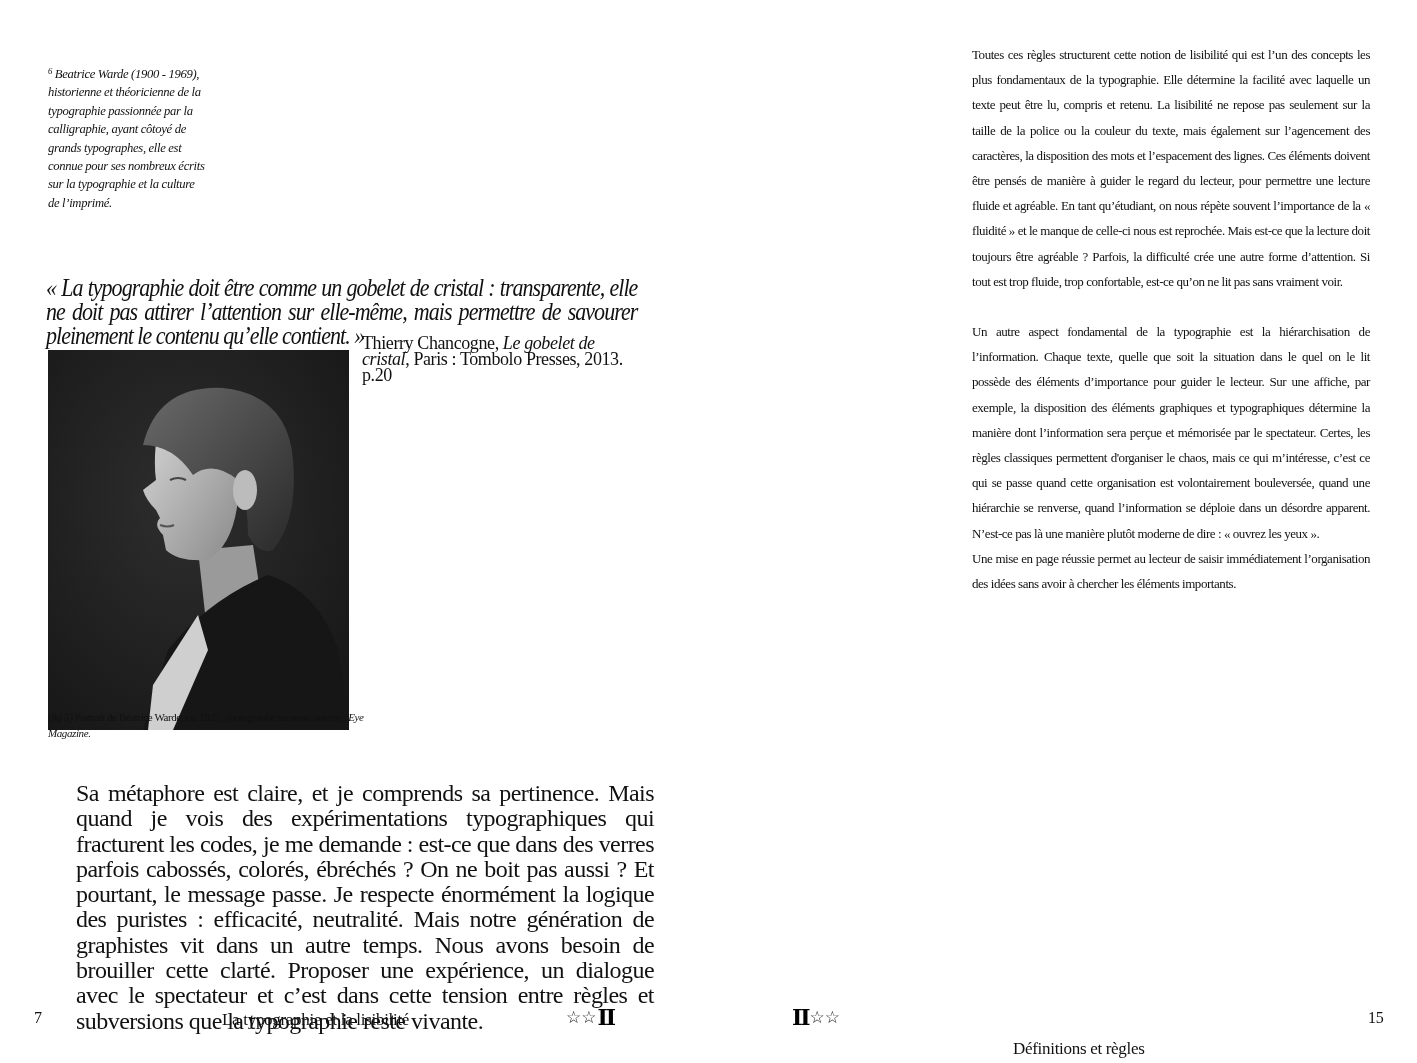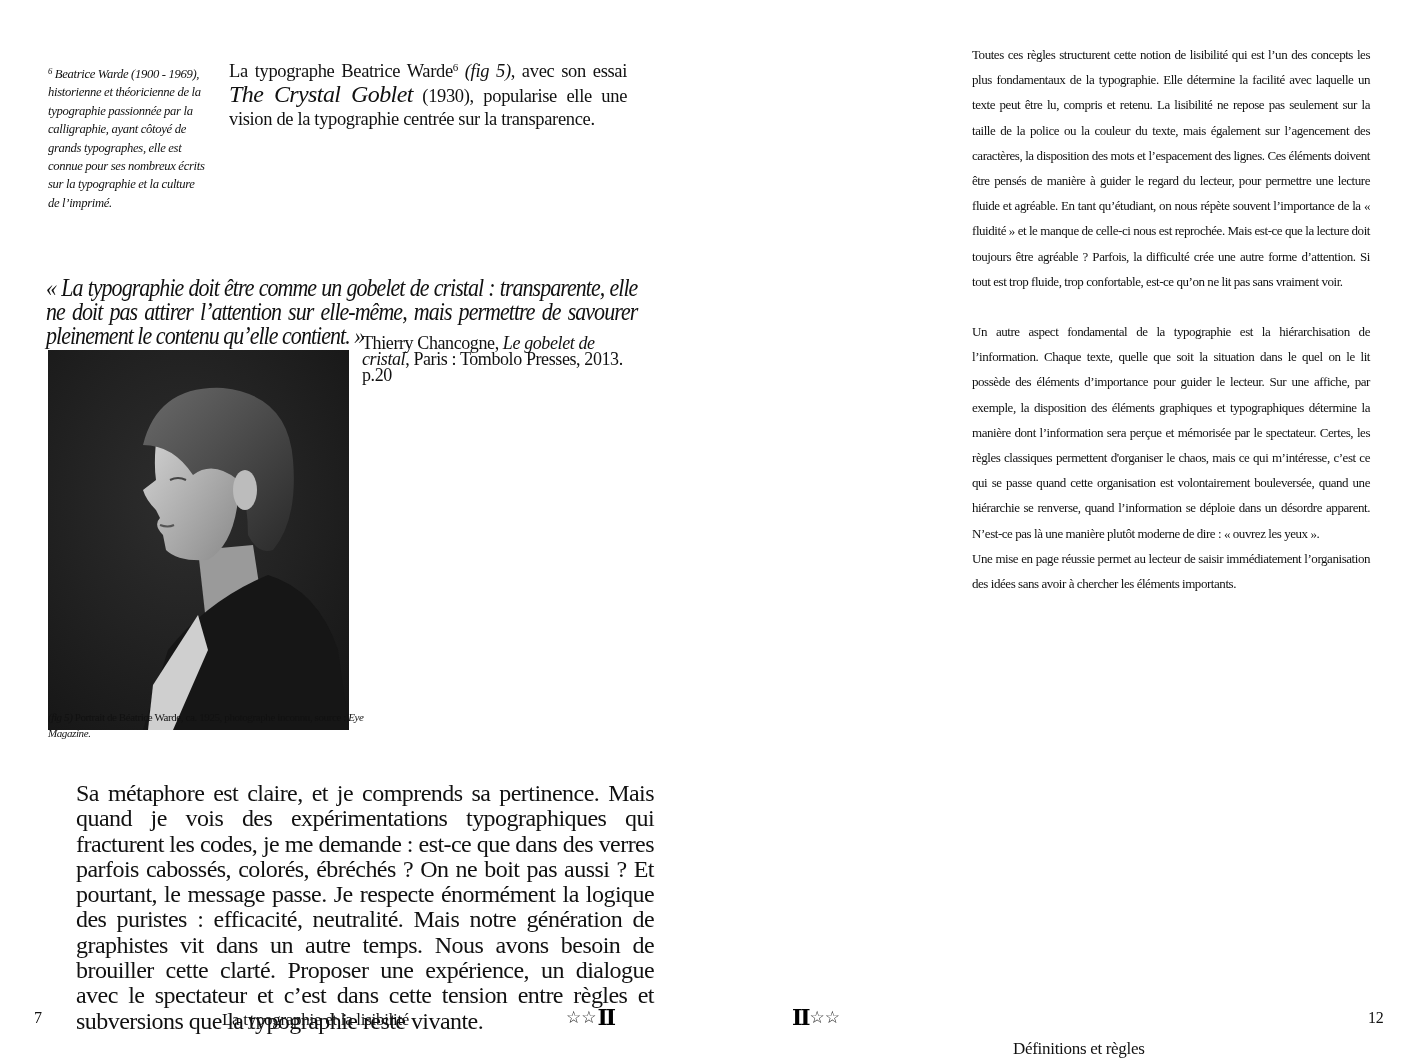--- a/index.html
+++ b/index.html
@@ -58,21 +58,20 @@
 </head>
 <body>
 
 <div class="page page-left">
 
   <div class="sidenote">
     <sup>6</sup>
     <span>Beatrice Warde (1900 - 1969), historienne et théoricienne de la typographie passionnée par la calligraphie, ayant côtoyé de grands typographes, elle est connue pour ses nombreux écrits sur la typographie et la culture de l’imprimé.</span>
   </div>
 
-  <div class="intro"><span>La typographe Beatrice Warde</span><sup>6</sup><span class="it"> (fig 5)</span><span>, avec son essai </span><span class="big">The Crystal Goblet</span><span> (1930), popularise elle une vision de la typographie centrée sur la transparence.</span></div>
 
   <div class="photo">
     <svg width="301" height="380" viewBox="0 0 301 380">
       <defs>
         <radialGradient id="bg" cx="0.45" cy="0.4" r="0.8">
           <stop offset="0" stop-color="#2e2e2e"></stop>
           <stop offset="1" stop-color="#151515"></stop>
         </radialGradient>
         <linearGradient id="skin" x1="0" y1="0" x2="1" y2="1">
           <stop offset="0" stop-color="#d8d8d8"></stop>
@@ -125,14 +124,14 @@
     <div class="gap"></div>
     <p>Un autre aspect fondamental de la typographie est la hiérarchisation de l’information. Chaque texte, quelle que soit la situation dans le quel on le lit possède des éléments d’importance pour guider le lecteur. Sur une affiche, par exemple, la disposition des éléments graphiques et typographiques détermine la manière dont l’information sera perçue et mémorisée par le spectateur. Certes, les règles classiques permettent d'organiser le chaos, mais ce qui m’intéresse, c’est ce qui se passe quand cette organisation est volontairement bouleversée, quand une hiérarchie se renverse, quand l’information se déploie dans un désordre apparent. N’est-ce pas là une manière plutôt moderne de dire : « ouvrez les yeux ».</p>
     <p>Une mise en page réussie permet au lecteur de saisir immédiatement l’organisation des idées sans avoir à chercher les éléments importants.</p>
   </div>
 
   <div class="ornament" style="left:84px;">
     <span class="blk">II</span>
     <span class="star">☆☆</span>
   </div>
   <div class="footer-title" style="left:305px;margin-top:29px;">Définitions et règles</div>
-  <div class="footer-num" style="left:660px;">12</div>
+  <div class="footer-num" style="left:660px;">15</div>
 </div>
 
 </body></html>

